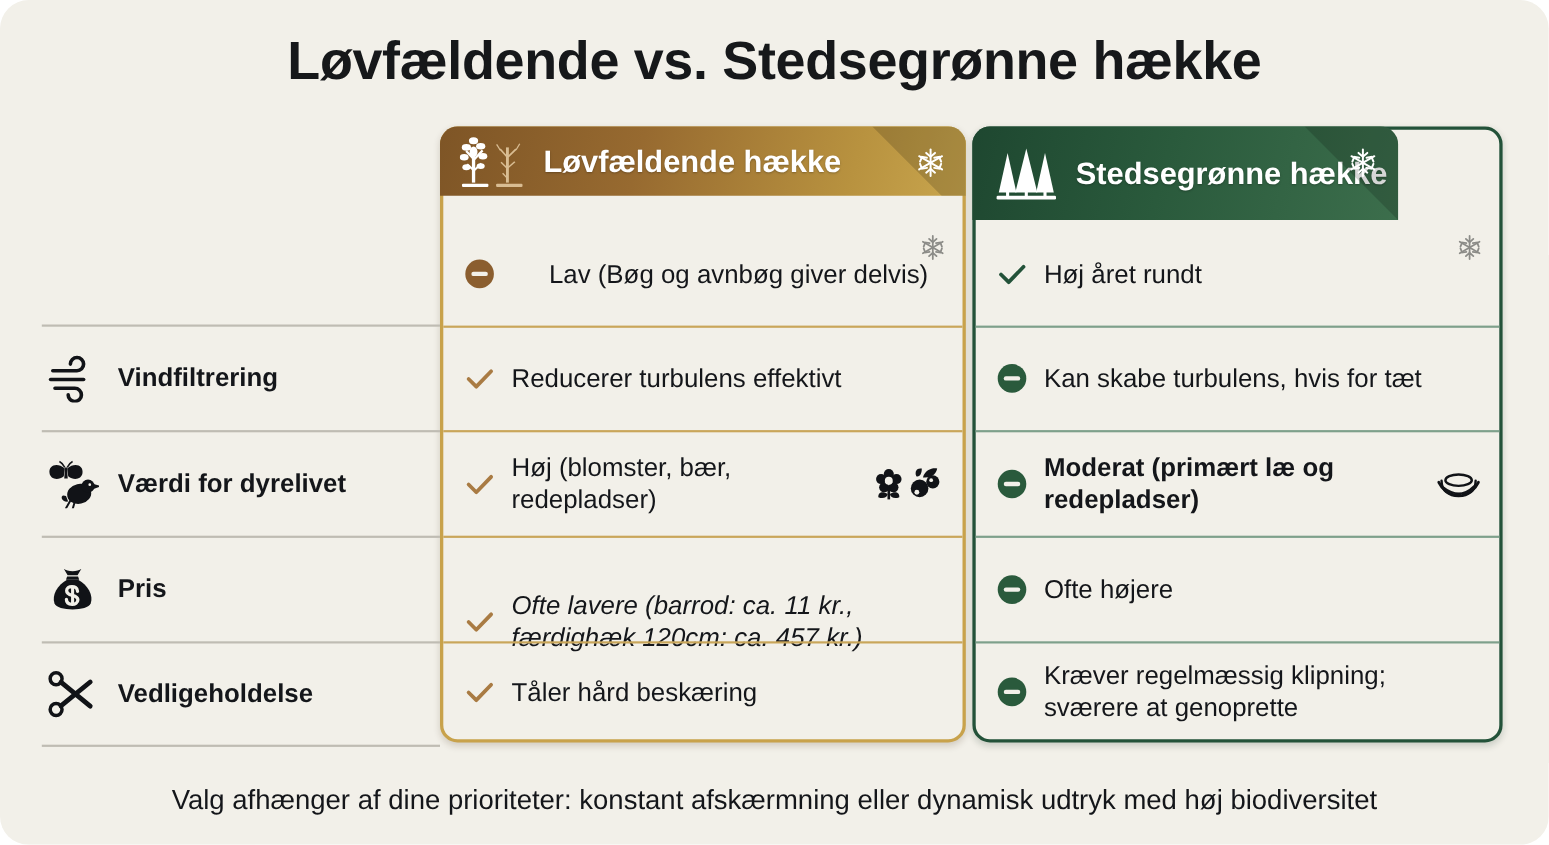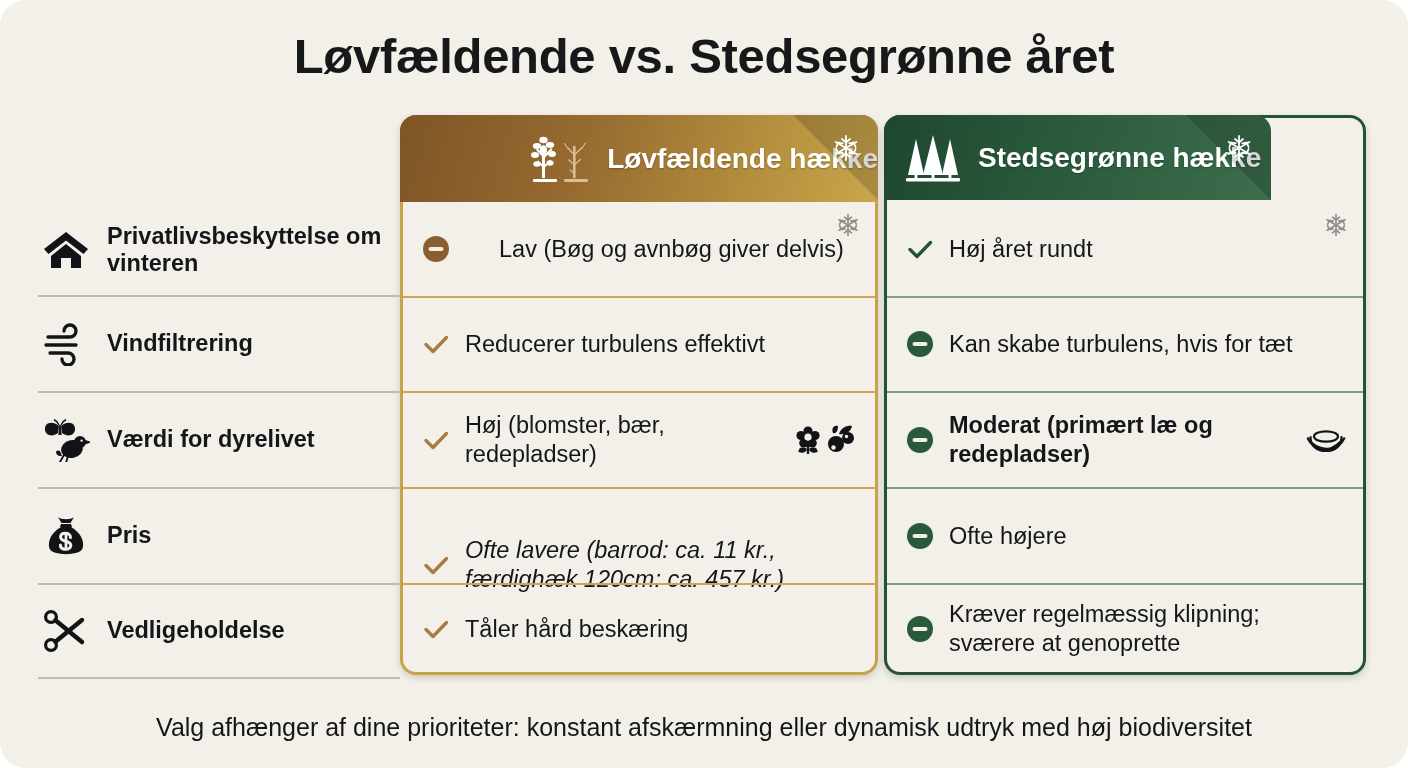--- a/index.html
+++ b/index.html
@@ -119,26 +119,26 @@
     text-align: center;
     font-size: 25px; color: #14161a;
     white-space: nowrap;
   }
 </style>
 </head>
 <body>
 
 <div id="page">
 
-  <div id="title">Løvfældende vs. Stedsegrønne året</div>
+  <div id="title">Løvfældende vs. Stedsegrønne hække</div>
 
   <div id="panel-deciduous" class="panel"></div>
   <div id="panel-evergreen" class="panel"></div>
 
-  <div class="col-header" style="position:absolute;top:115px;left:400px;width:478px;height:87px;border-radius:16px 16px 0 0;justify-content:flex-end;" id="header-deciduous">
+  <div class="col-header" style="position:absolute;top:115px;left:400px;width:478px;height:63px;border-radius:16px 16px 0 0;" id="header-deciduous">
     <div class="corner-fold"></div>
     <span class="hdr-icon">
       <svg viewBox="0 0 62 62" width="62" height="62">
         <g fill="#FFFFFF">
           <rect x="11" y="18" width="3" height="32"></rect>
           <path d="M12.5 30 L5 22 L6.5 20.5 L13.5 27.5 Z"></path>
           <path d="M12.5 28 L20 20 L21.5 21.5 L14 29.5 Z"></path>
           <path d="M12.5 40 L6 34 L7.3 32.6 L13.6 38.4 Z"></path>
           <path d="M12.5 38 L19 32 L20.3 33.4 L14 39.2 Z"></path>
           <ellipse cx="6" cy="18" rx="4.2" ry="3"></ellipse>
@@ -204,29 +204,20 @@
         <polyline points="11,6 15,9.5 19,6"></polyline>
           <polyline points="11,24 15,20.5 19,24"></polyline>
         <polyline points="5.4,14 7.2,9.6 11.7,10.4"></polyline>
           <polyline points="24.6,16 22.8,20.4 18.3,19.6"></polyline>
         <polyline points="5.4,16 7.2,20.4 11.7,19.6"></polyline>
           <polyline points="24.6,14 22.8,9.6 18.3,10.4"></polyline>
       </svg>
     </span>
   </div>
 
-  <div class="label-cell col-label" style="top:205px;height:90px;">
-    <span class="label-icon">
-      <svg viewBox="0 0 48 44" width="48" height="44" fill="#111317">
-        <path d="M24 4 L46 21 L41.5 26 L24 12.5 L6.5 26 L2 21 Z"></path>
-        <path d="M24 16 L39 28 L39 40 L29 40 L29 30 L19 30 L19 40 L9 40 L9 28 Z"></path>
-      </svg>
-    </span>
-    <span class="label-text">Privatlivsbeskyttelse om vinteren</span>
-  </div>
   <div class="row-line" style="top:295px;left:38px;width:362px;"></div>
 
   <div class="data-cell" style="top:203px;left:403px;width:472px;height:92px;gap:48px;">
     <span class="mark">
       <svg viewBox="0 0 30 30" width="30" height="30">
           <circle cx="15" cy="15" r="13" fill="#8B5E2F"></circle>
           <rect x="7.5" y="13" width="15" height="4" rx="2" fill="#F2F0E9"></rect>
         </svg>
     </span>
     <span class="cell-text">Lav (Bøg og avnbøg giver delvis)</span>

